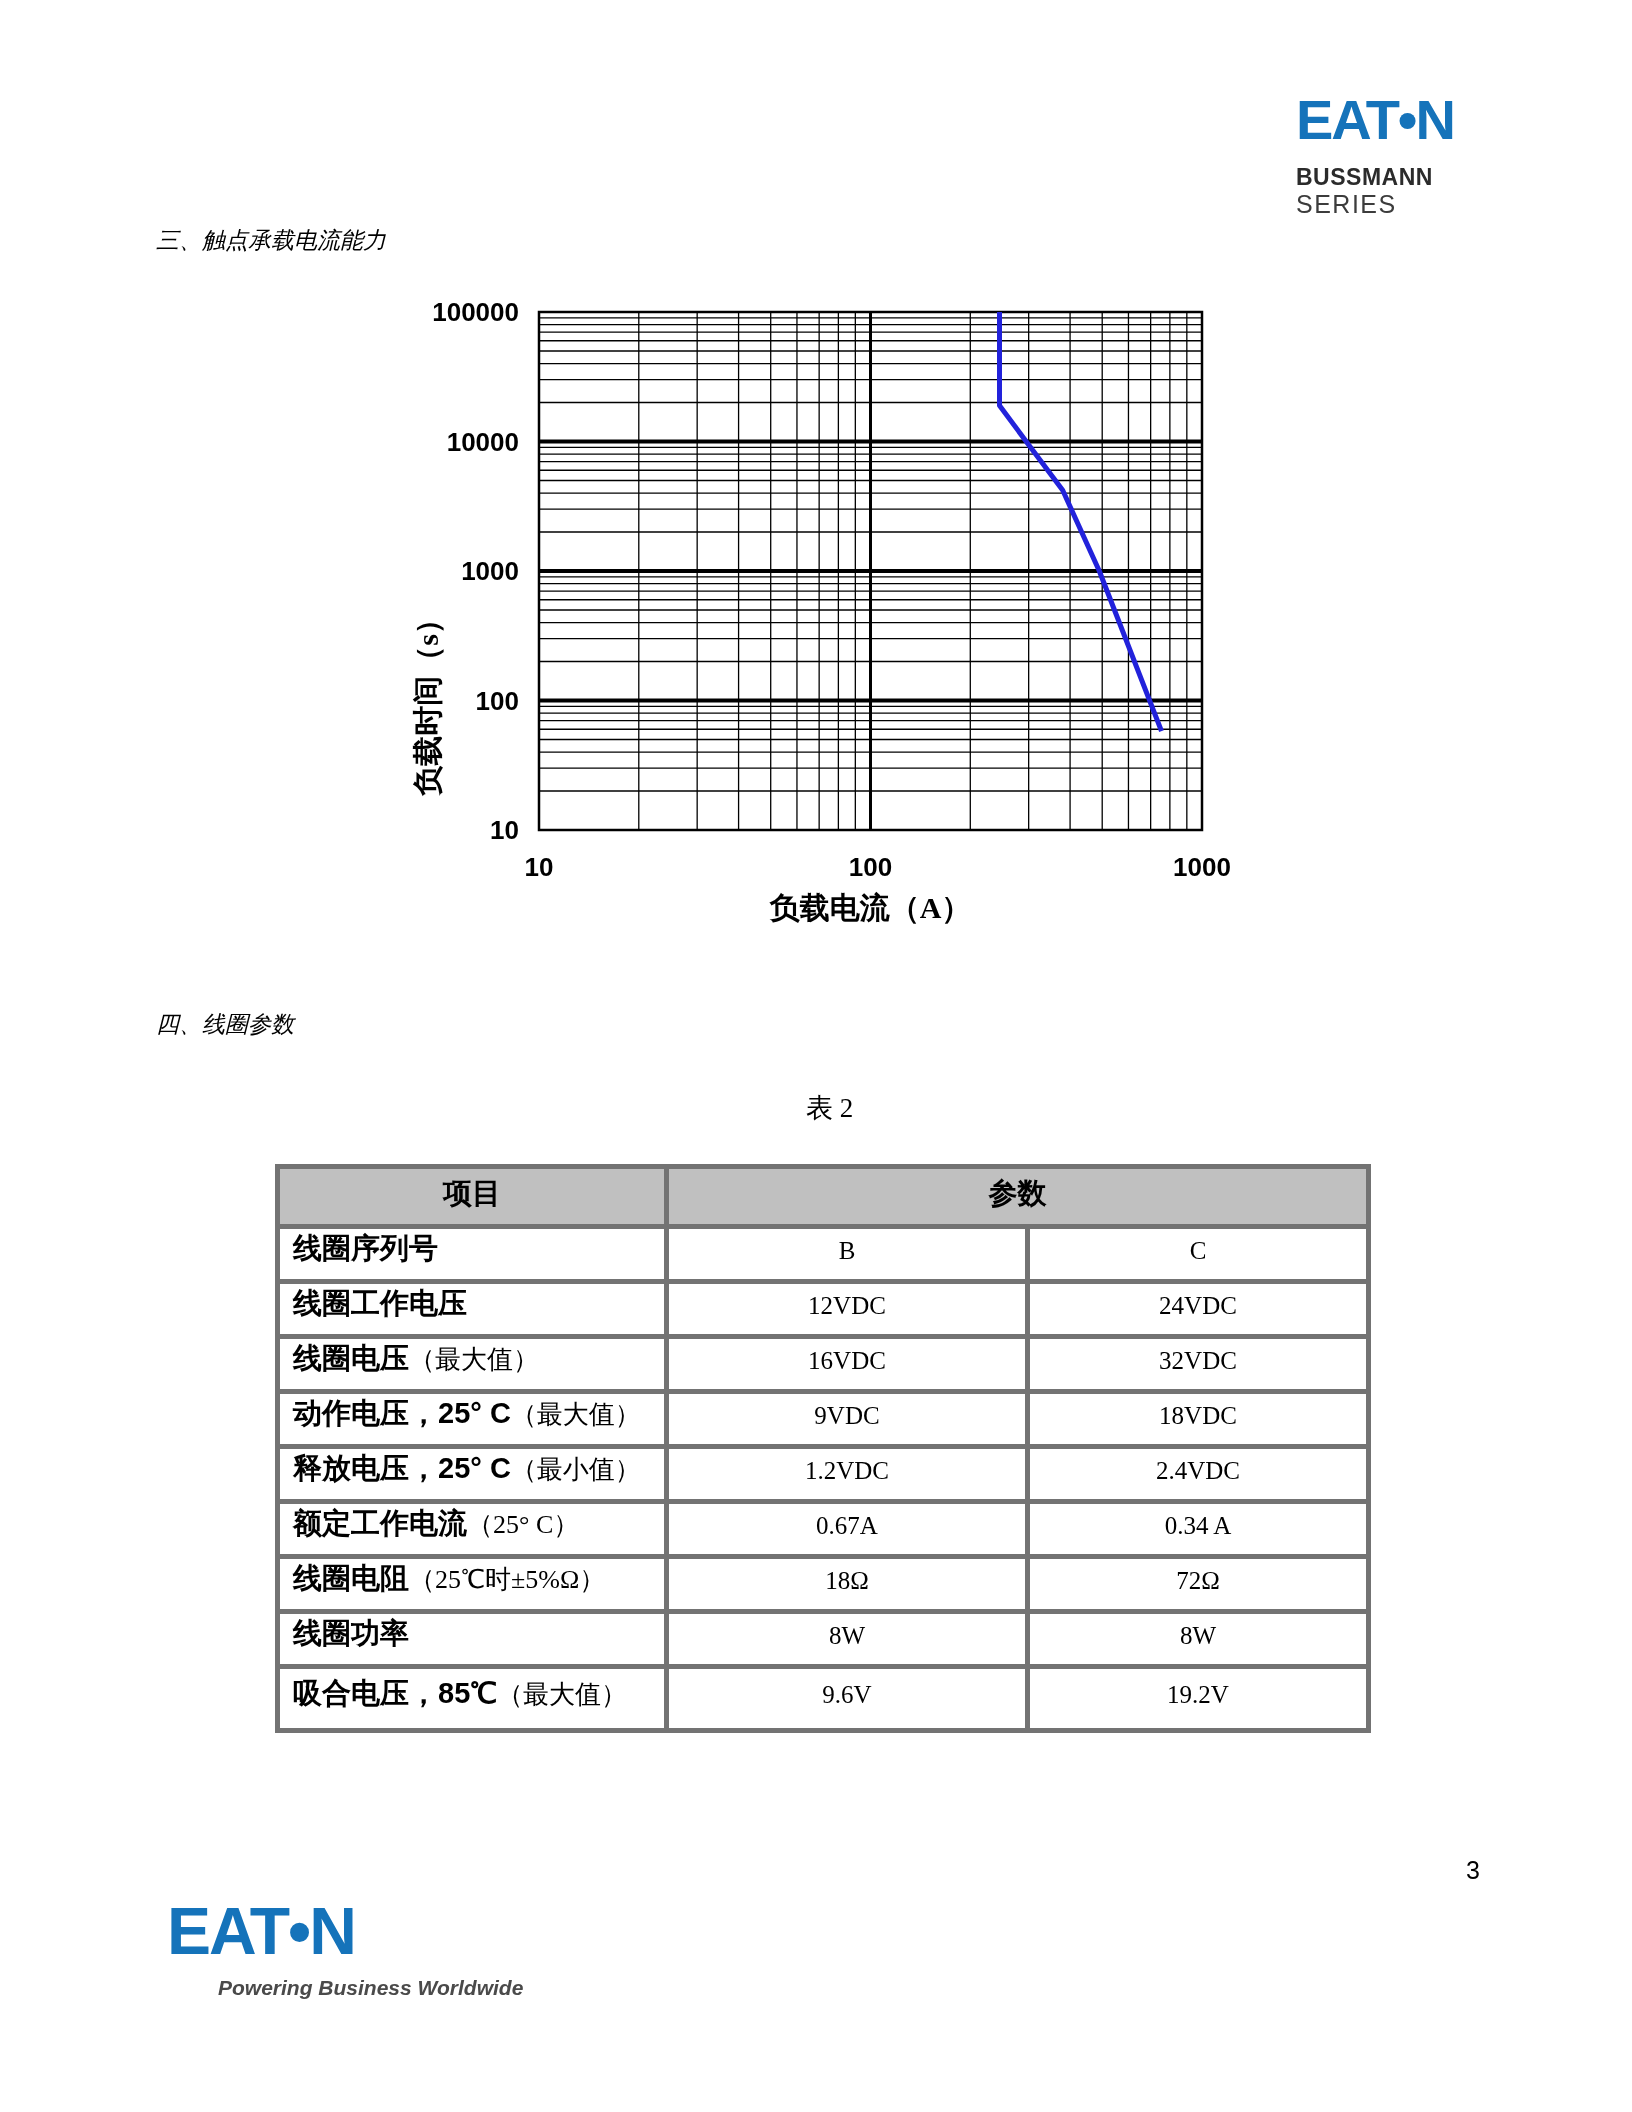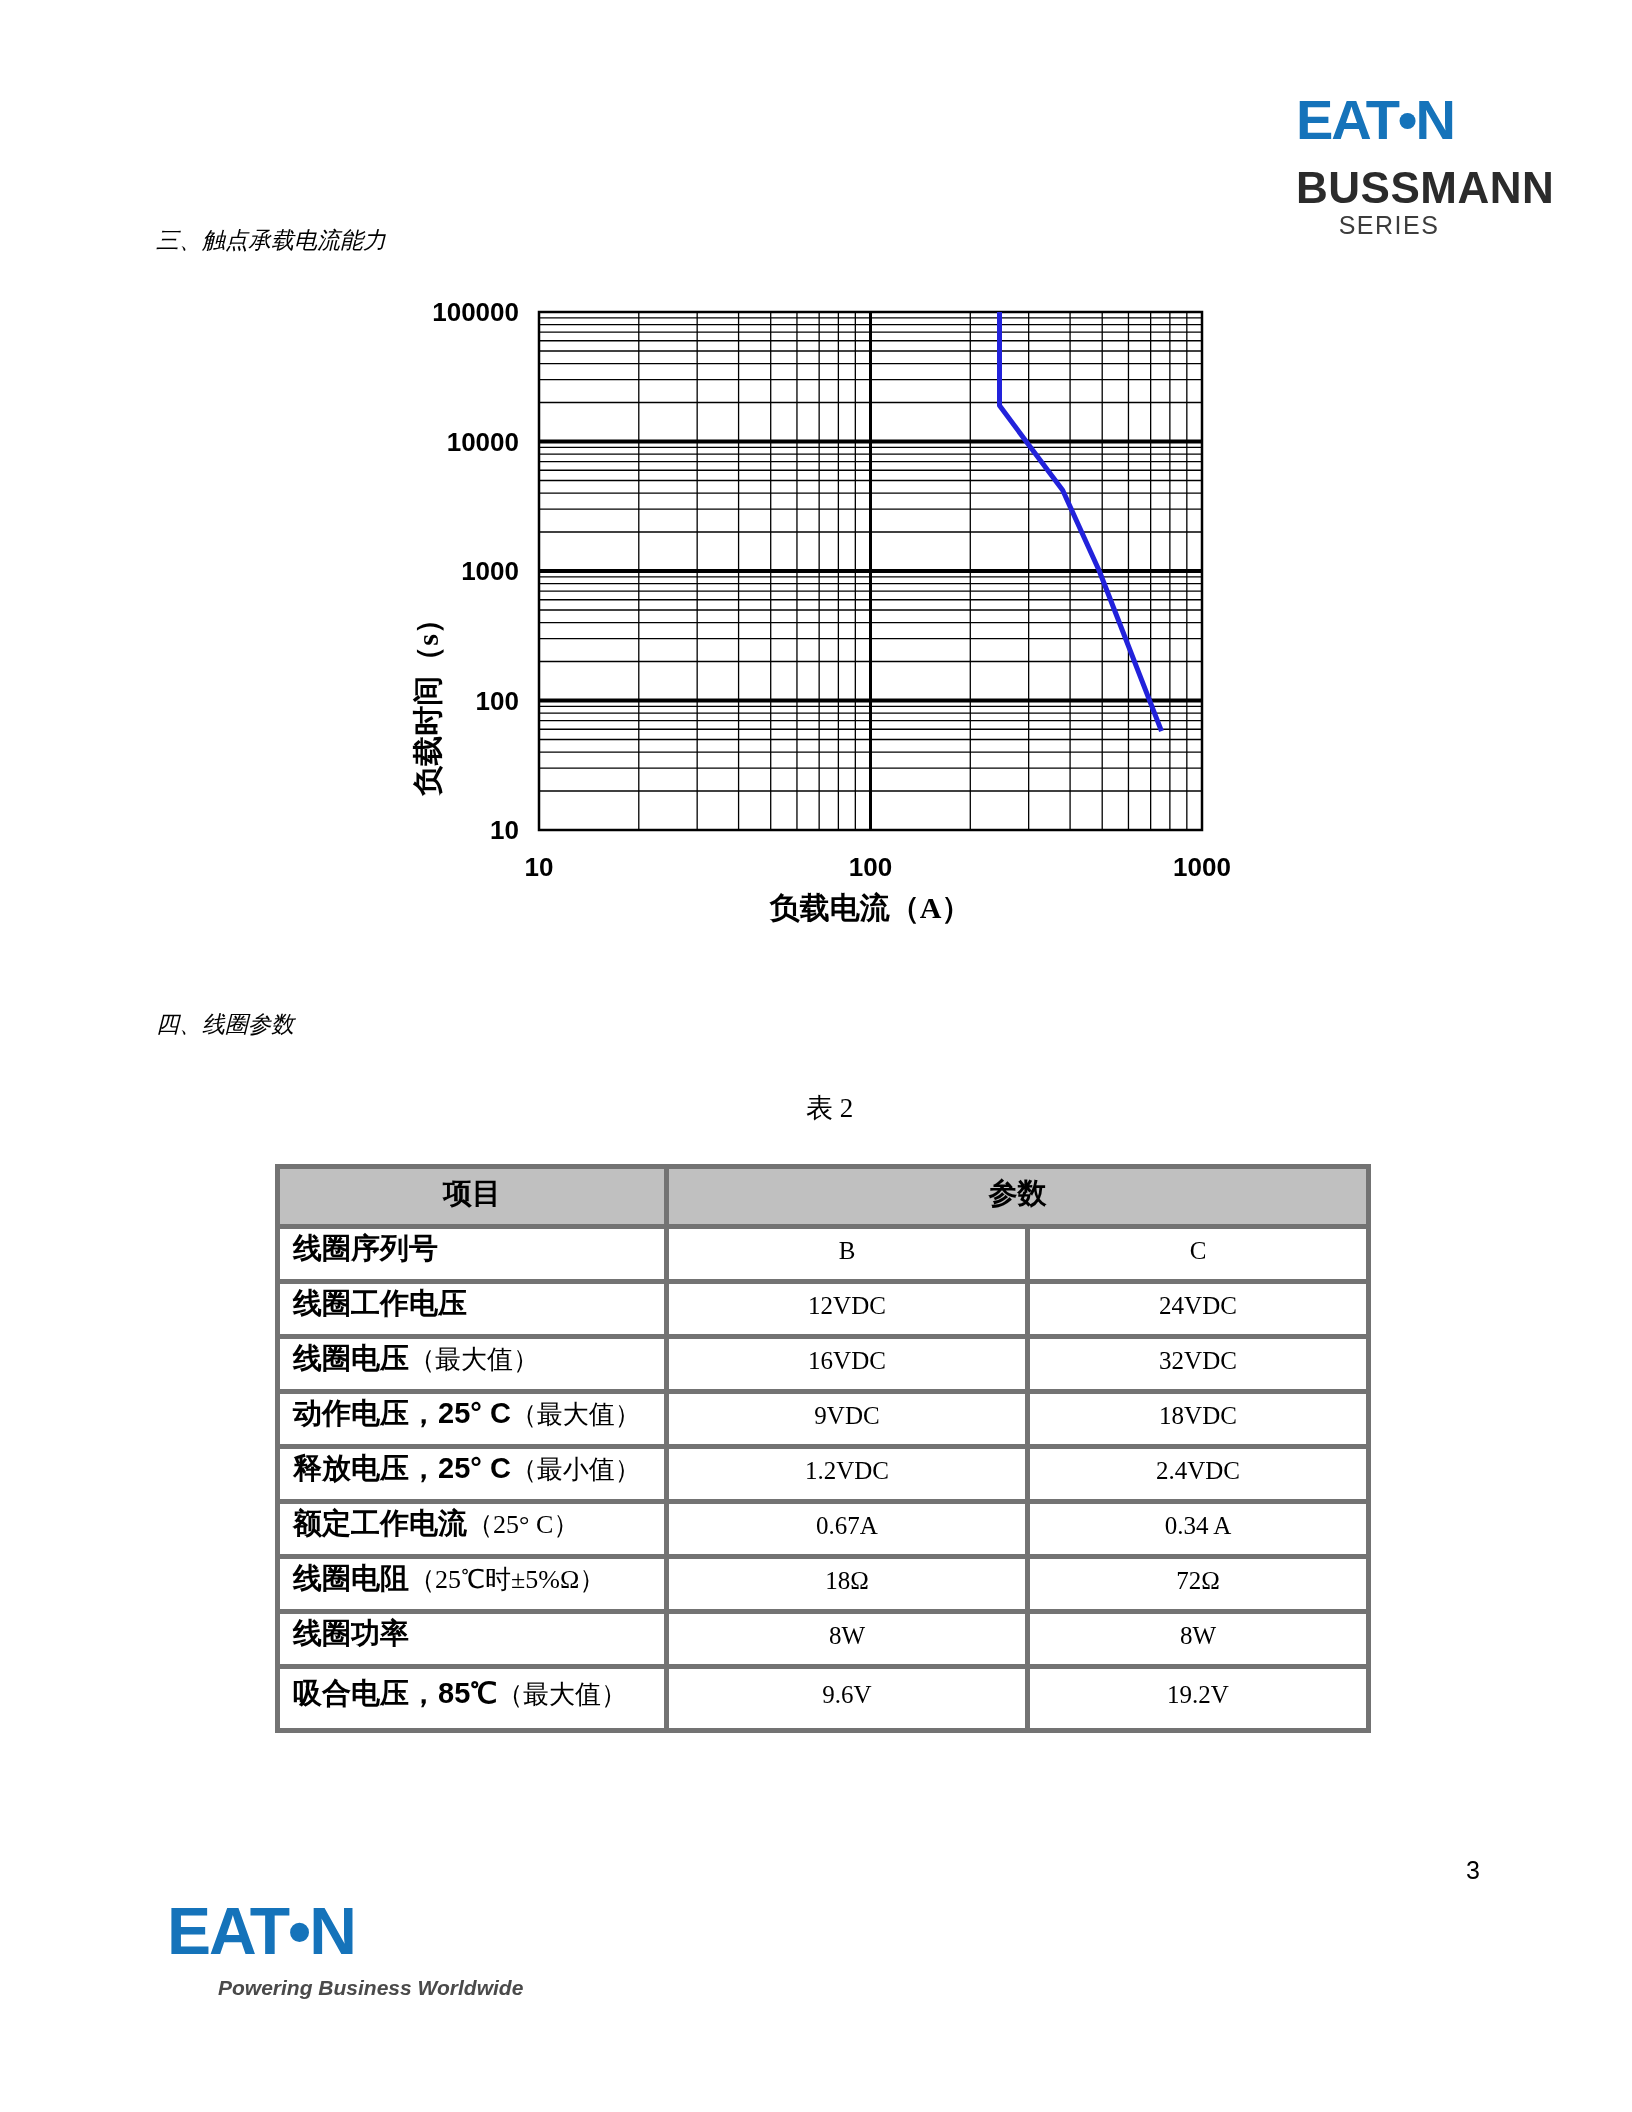--- a/index.html
+++ b/index.html
@@ -4,24 +4,24 @@
 <style>
   html,body{margin:0;padding:0;background:#fff;}
   .page{position:relative;width:1632px;height:2112px;background:#ffffff;
         font-family:"Liberation Sans",sans-serif;color:#000;overflow:hidden;}
 
   
   .brand-top{position:absolute;left:1296px;top:92px;width:200px;}
   .eaton-word{font-family:"Liberation Sans",sans-serif;font-weight:bold;
               color:#1573BA;letter-spacing:-2px;line-height:1;}
   .brand-top .eaton-word{font-size:56px;}
-  .bussmann{font-size:44px;font-weight:bold;color:#2b2b2b;letter-spacing:.5px;
+  .bussmann{font-size:23px;font-weight:bold;color:#2b2b2b;letter-spacing:.5px;
             margin-top:18px;line-height:1;}
   .series{font-size:25px;font-weight:normal;color:#3c3c3c;letter-spacing:1.5px;
-          text-align:center;margin-top:3px;line-height:1;width:186px;}
+          text-align:left;margin-top:3px;line-height:1;width:186px;}
 
   
   .sec-title{position:absolute;left:156px;font-size:23px;
              font-family:"Liberation Serif",serif;color:#000;line-height:1.1;font-style:italic;}
   .sec3{top:228px;}
   .sec4{top:1012px;}
 
   
   .chart-wrap{position:absolute;left:320px;top:290px;width:930px;height:648px;}
 

